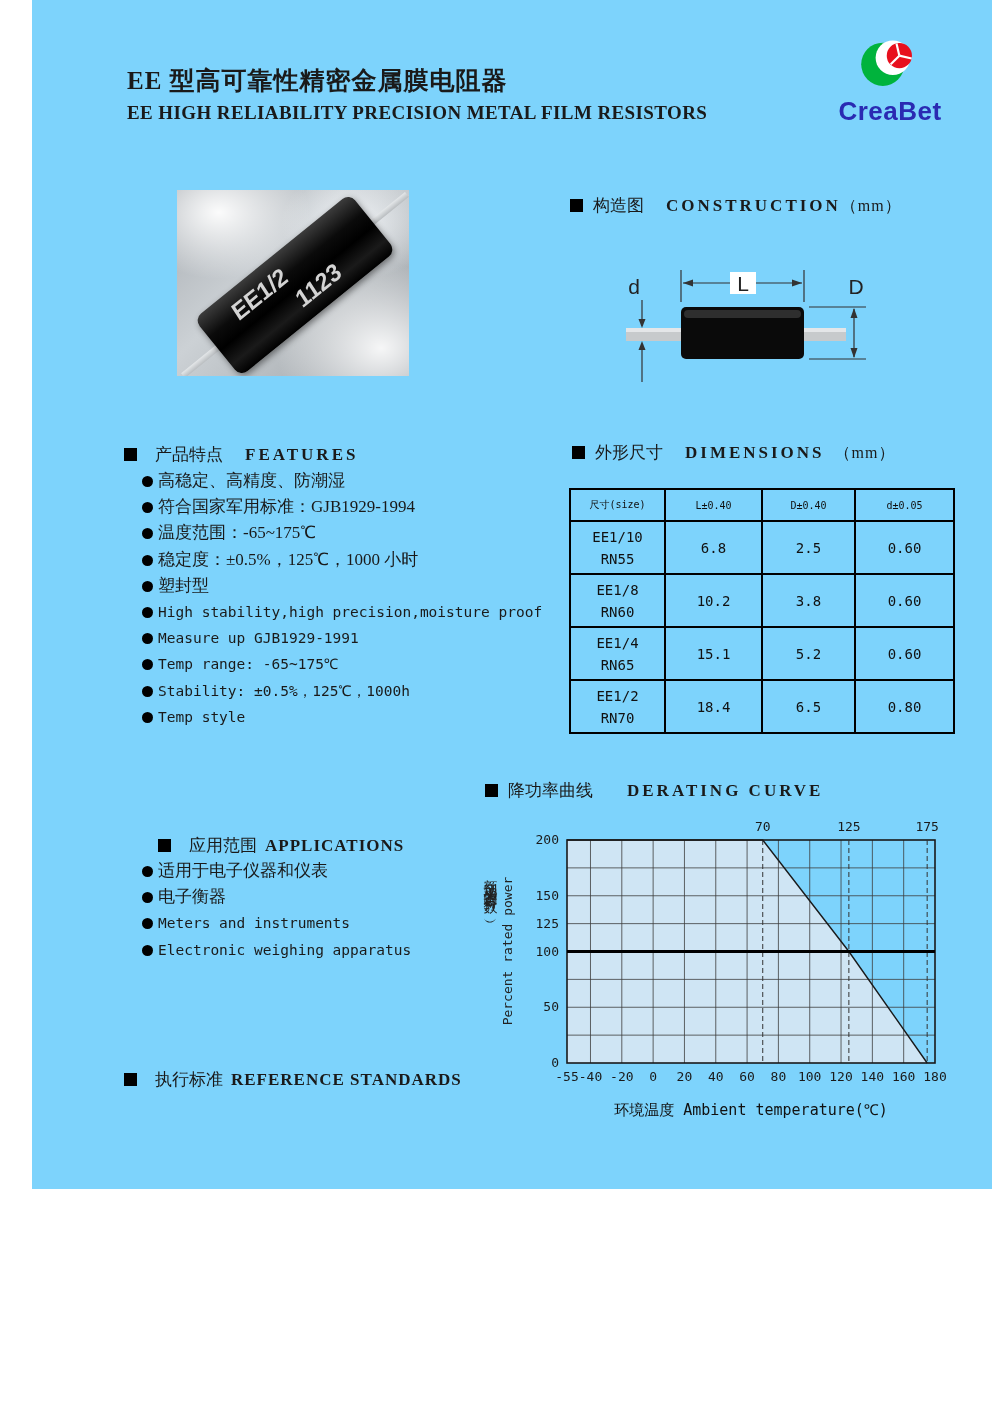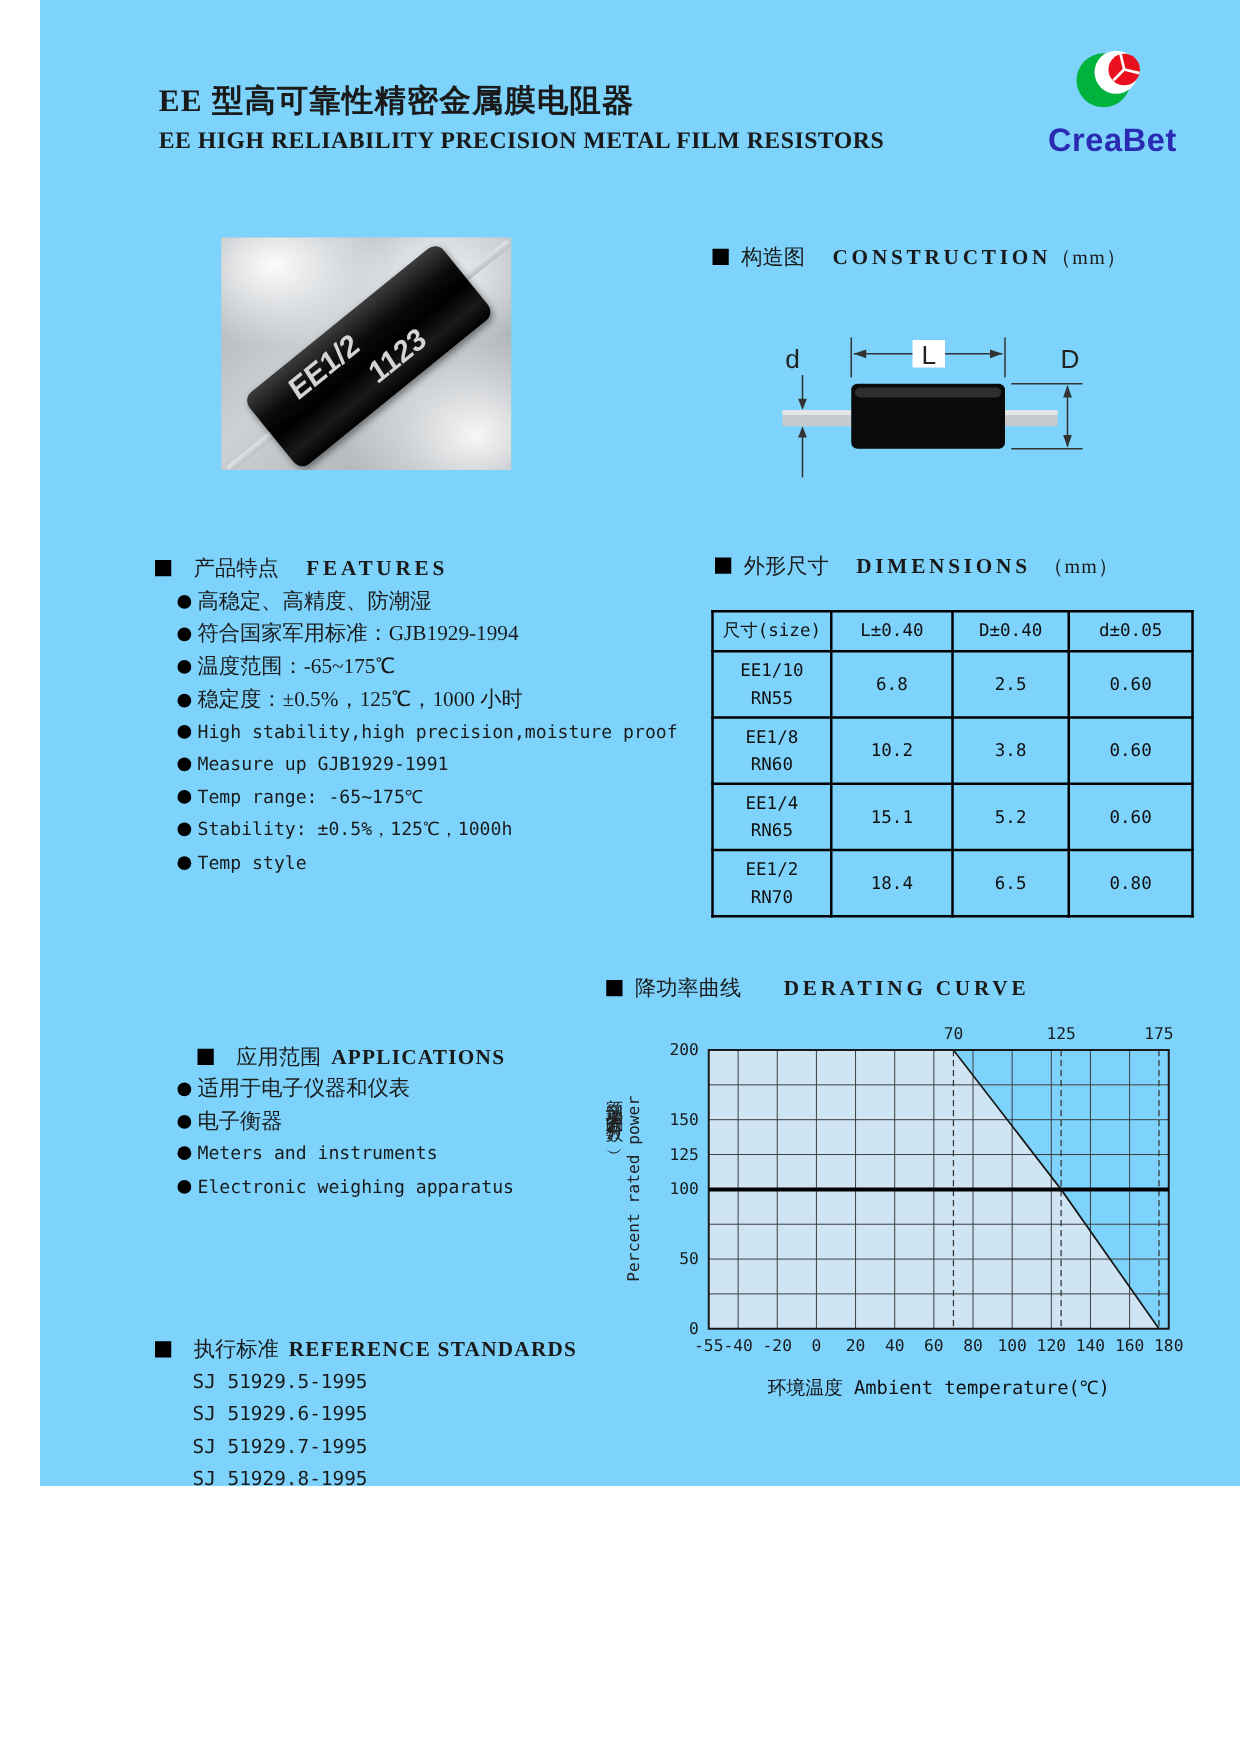--- a/index.html
+++ b/index.html
@@ -45,21 +45,21 @@
   .blist li{line-height:26.2px;white-space:nowrap;}
   .dot{display:inline-block;width:11px;height:11px;border-radius:50%;background:#000;margin-right:5px;vertical-align:-1px;}
   .li-zh{font-size:17px;}
   .li-en{font-family:"DejaVu Sans Mono",monospace;font-size:14.5px;}
   .plain li{line-height:26px;font-family:"DejaVu Sans Mono",monospace;font-size:15.5px;padding-left:30px;}
 
   
   .dim-table{position:absolute;left:537px;top:488px;border-collapse:collapse;table-layout:fixed;
     font-family:"DejaVu Sans Mono",monospace;font-size:14px;text-align:center;color:#111;}
   .dim-table th,.dim-table td{border:2px solid #000;padding:0;}
-  .dim-table th{height:30px;font-weight:normal;font-size:14px;}
+  .dim-table th{height:30px;font-weight:normal;font-size:10px;}
   .dim-table td{height:51px;}
   .size-cell{line-height:22px;}
 
   
   .chart-svg{position:absolute;left:445px;top:813px;}
   .tick{font:13px "DejaVu Sans Mono",monospace;fill:#1a1a1a;}
   .axis-title{font:15px "DejaVu Sans Mono",monospace;fill:#111;}
   .ylab-zh{position:absolute;left:449px;top:868px;writing-mode:vertical-rl;font-size:14px;letter-spacing:3px;color:#222;}
   .ylab-en{position:absolute;left:372px;top:942px;width:210px;height:18px;transform:rotate(-90deg);
     text-align:center;font-family:"DejaVu Sans Mono",monospace;font-size:13px;color:#222;}
@@ -132,20 +132,21 @@
   </svg>
 
   <div class="sec-head" style="left:92px;top:443px;">
     <span class="sq"></span><span class="sec-zh" style="margin-left:8px;">产品特点</span><span class="sec-en">FEATURES</span>
   </div>
   <ul class="blist" style="left:110px;top:468px;">
     <li class="li-zh"><span class="dot"></span><span>高稳定、高精度、防潮湿</span></li>
     <li class="li-zh"><span class="dot"></span><span>符合国家军用标准：GJB1929-1994</span></li>
     <li class="li-zh"><span class="dot"></span><span>温度范围：-65~175℃</span></li>
     <li class="li-zh"><span class="dot"></span><span>稳定度：±0.5%，125℃，1000 小时</span></li>
+    <li class="li-zh"><span class="dot"></span><span>塑封型</span></li>
     <li class="li-en"><span class="dot"></span><span>High stability,high precision,moisture proof</span></li>
     <li class="li-en"><span class="dot"></span><span>Measure up GJB1929-1991</span></li>
     <li class="li-en"><span class="dot"></span><span>Temp range: -65~175℃</span></li>
     <li class="li-en"><span class="dot"></span><span>Stability: ±0.5%，125℃，1000h</span></li>
     <li class="li-en"><span class="dot"></span><span>Temp style</span></li>
   </ul>
 
   <div class="sec-head" style="left:540px;top:441px;">
     <span class="sq"></span><span class="sec-zh">外形尺寸</span><span class="sec-en">DIMENSIONS</span><span class="sec-unit" style="margin-left:10px;">（mm）</span>
   </div>
@@ -253,21 +254,14 @@
   <ul class="blist" style="left:110px;top:858px;">
     <li class="li-zh"><span class="dot"></span><span>适用于电子仪器和仪表</span></li>
     <li class="li-zh"><span class="dot"></span><span>电子衡器</span></li>
     <li class="li-en"><span class="dot"></span><span>Meters and instruments</span></li>
     <li class="li-en"><span class="dot"></span><span>Electronic weighing apparatus</span></li>
   </ul>
 
   <div class="sec-head" style="left:92px;top:1068px;">
     <span class="sq"></span><span class="sec-zh" style="margin-left:8px;">执行标准</span><span class="sec-en" style="margin-left:8px;letter-spacing:1px;">REFERENCE STANDARDS</span>
   </div>
-  <ul class="blist plain" style="left:92px;top:1092px;">
-    <li>SJ 51929.5-1995</li>
-    <li>SJ 51929.6-1995</li>
-    <li>SJ 51929.7-1995</li>
-    <li>SJ 51929.8-1995</li>
-    <li>GJB 1929-1994</li>
-  </ul>
 
 </div>
 
 </body></html>

